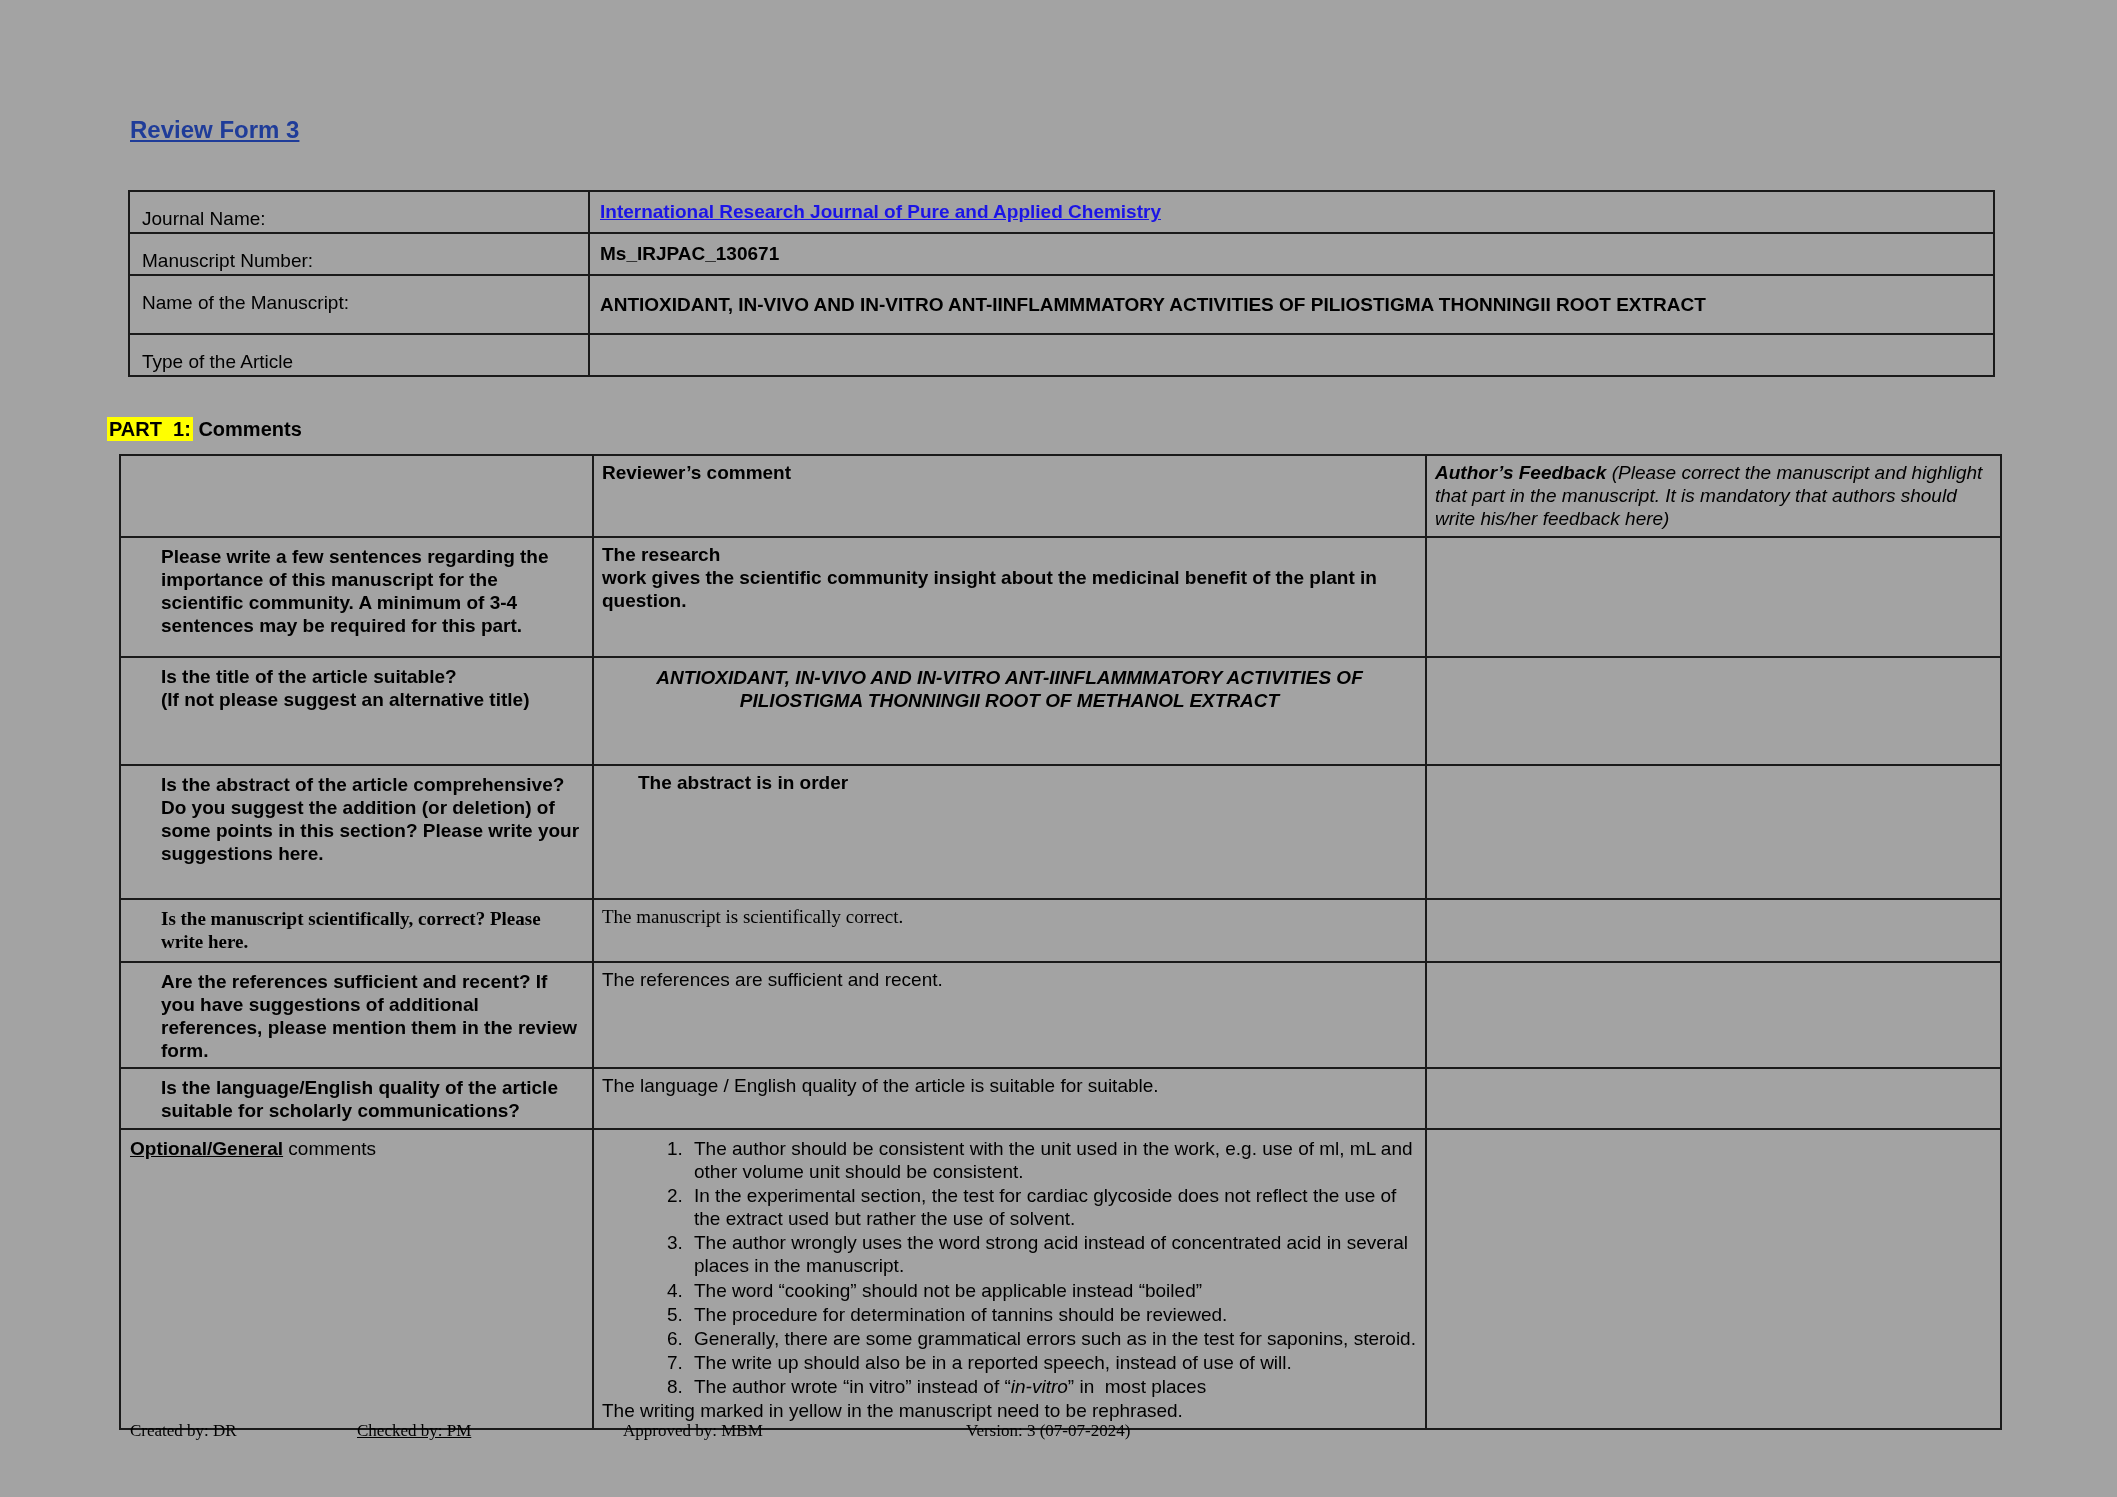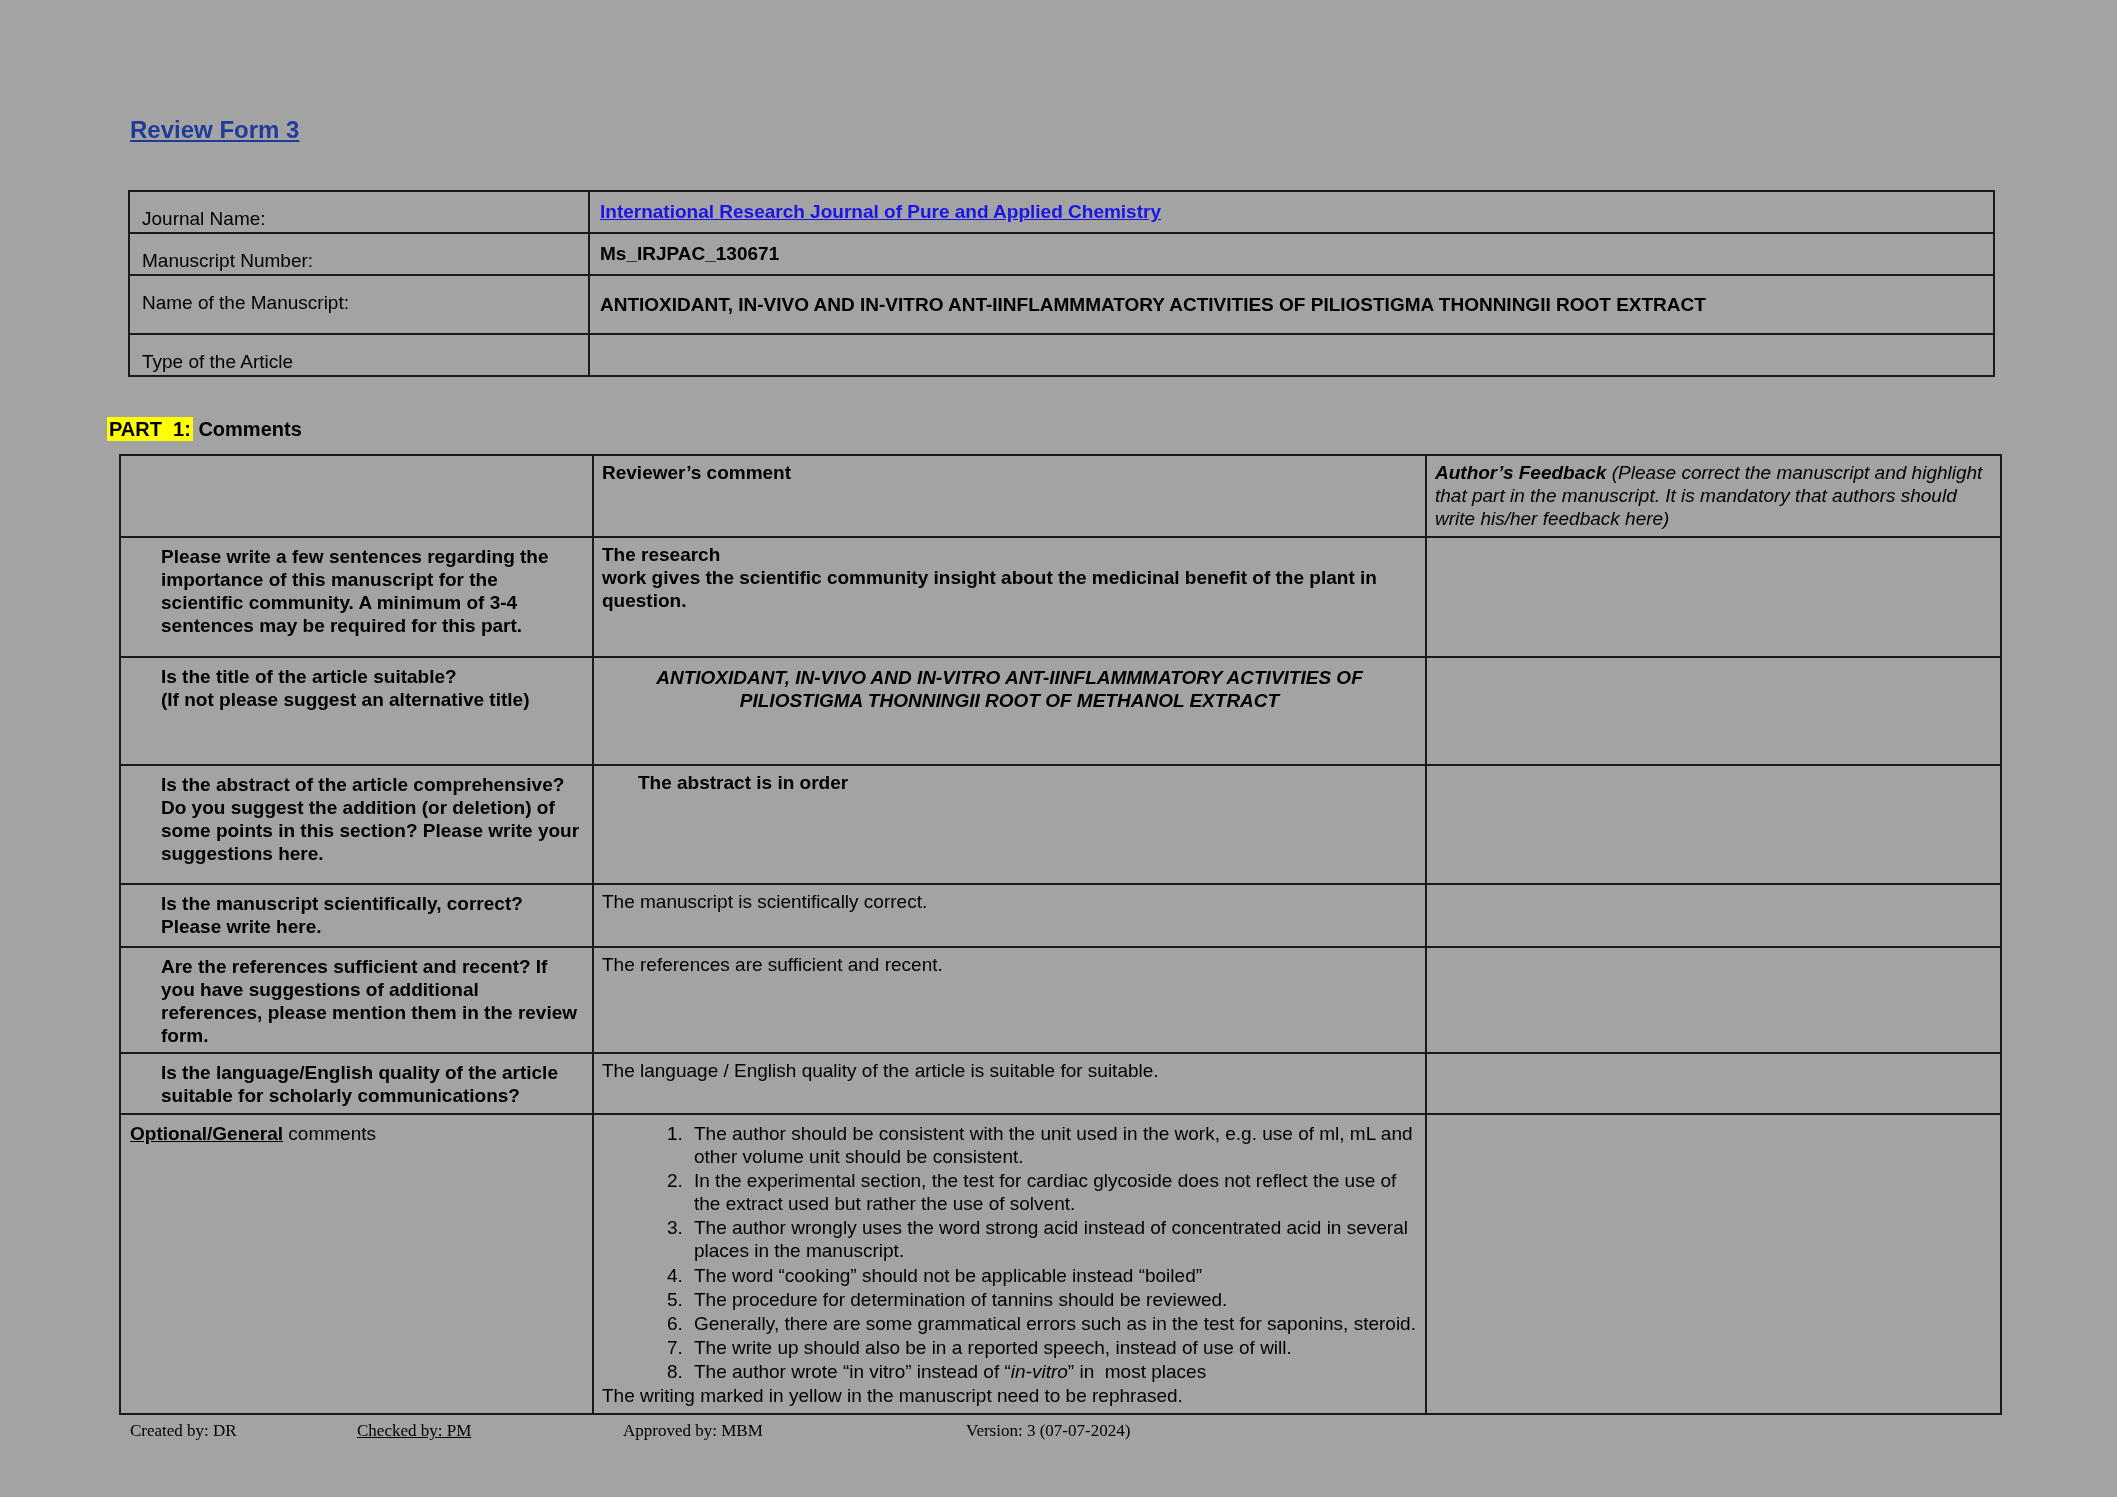--- a/index.html
+++ b/index.html
@@ -56,22 +56,22 @@
   .hrow{height:62px;}
   .hrow .h-reviewer{font-weight:bold;}
   .h-feedback-bold{font-weight:bold;font-style:italic;}
   .h-feedback-note{font-style:italic;font-weight:normal;}
   .q-cell{font-weight:bold;padding-left:40px !important;padding-top:7px !important;}
   .c-bold{font-weight:bold;}
   .c-center-bi{font-weight:bold;font-style:italic;text-align:center;padding-top:8px !important;}
   .c-indent{padding-left:44px !important;}
   .row1{height:120px;}
   .row2{height:108px;}
-  .row3{height:119px;}
-  .row4{height:63px;}
+  .row3{height:134px;}
+  .row4{height:63px;font-family:Liberation Serif, serif;}
   .row5{height:82px;}
   .row6{height:50px;}
   .row7{height:275px;padding-left:32px;}
   .opt-label-cell{padding-left:9px !important;padding-top:7px !important;}
   .opt-underline{font-weight:bold;text-decoration:underline;}
   .opt-rest{font-weight:normal;white-space:pre-wrap;}
   .opt-list{margin:2px 0 0 0;padding-left:86px;}
   .opt-list li{padding-left:6px;margin:0 0 1px 0;}
   .it{font-style:italic;}
   .pre-ws{white-space:pre-wrap;}

